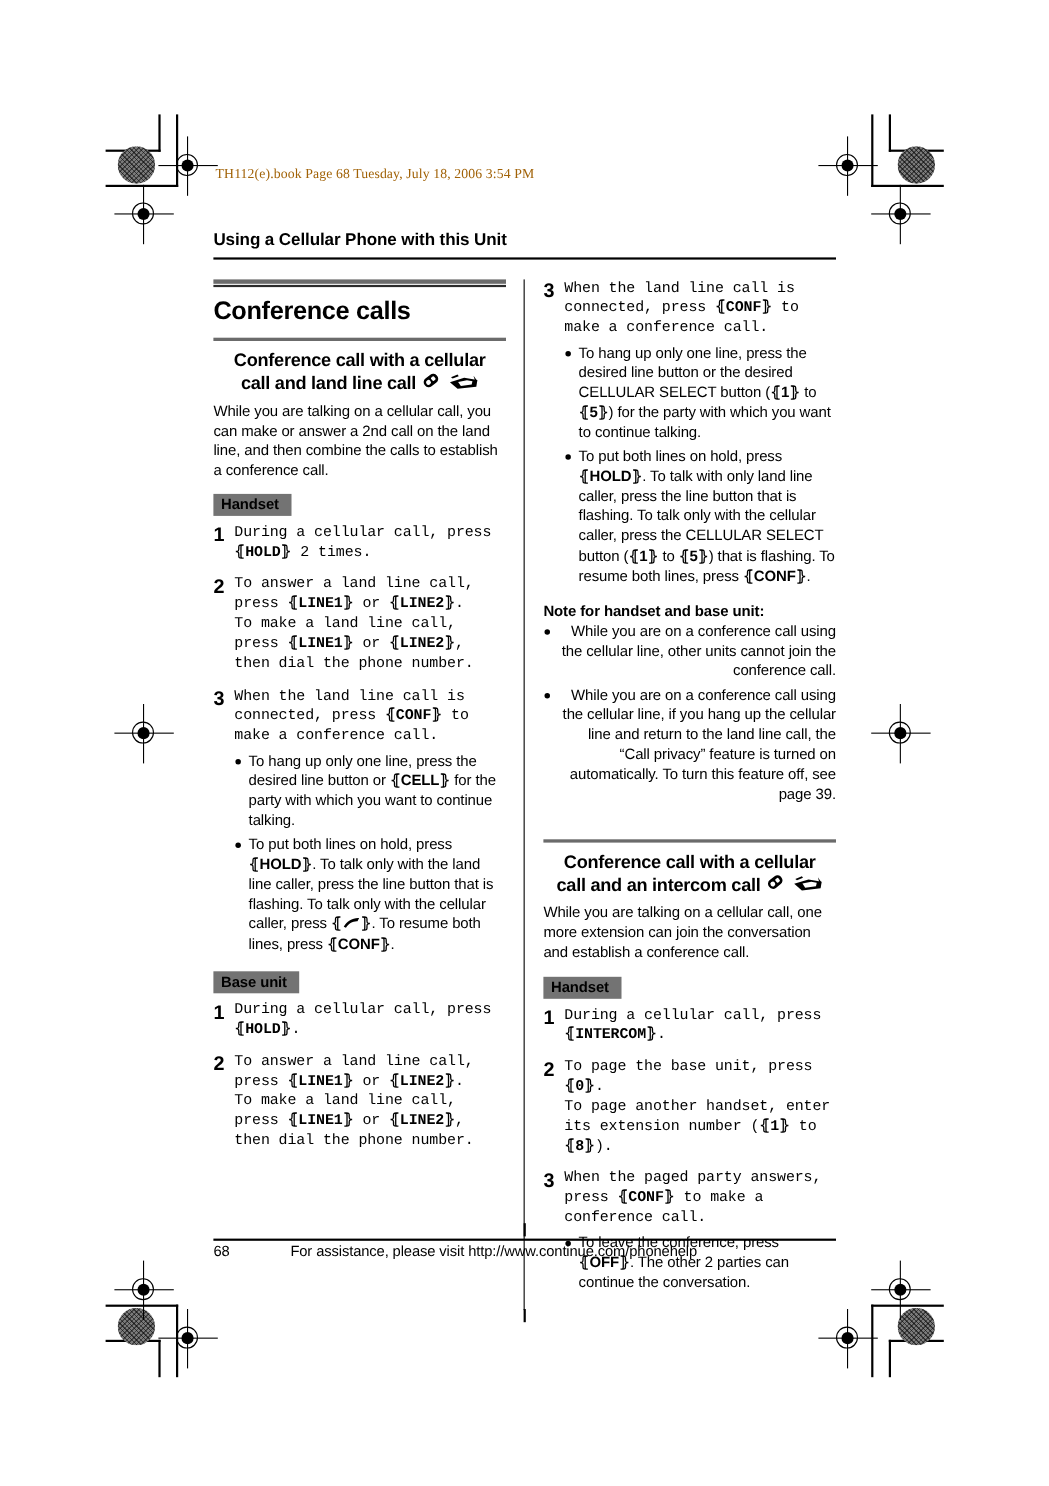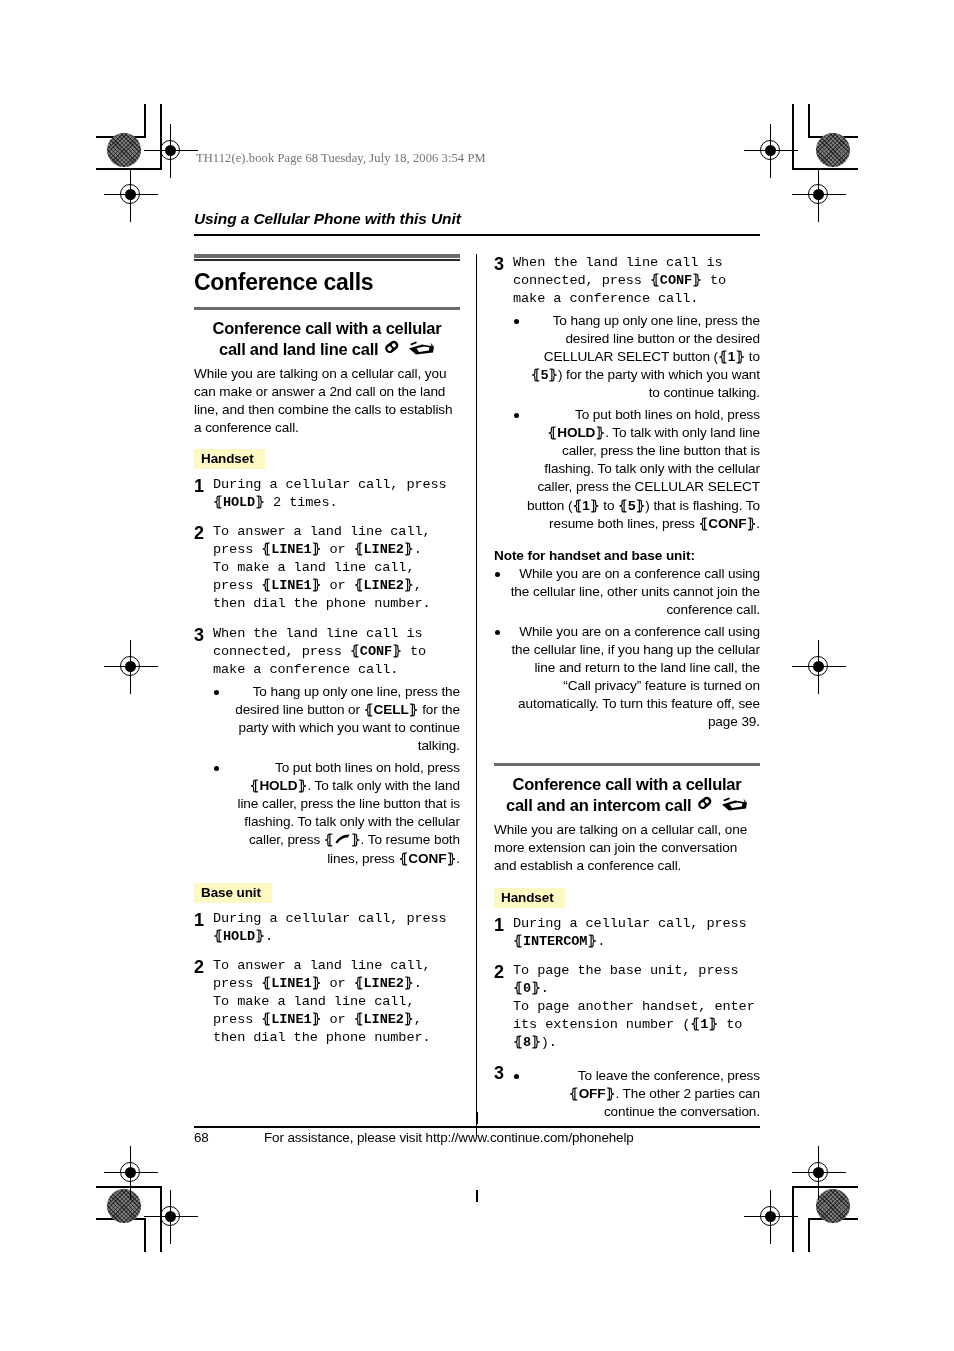--- a/index.html
+++ b/index.html
@@ -45,35 +45,34 @@
       repeating-linear-gradient(45deg, rgba(0,0,0,.55) 0 1px, transparent 1px 3px),
       repeating-linear-gradient(-45deg, rgba(0,0,0,.45) 0 1px, transparent 1px 3px);
   }
 
   
   .slug {
     position: absolute;
     left: 196px; top: 151px;
     font-family: "Liberation Serif", serif;
     font-size: 12.5px;
-    color: #737373;
+    color: #a16207;
     white-space: nowrap;
     letter-spacing: .1px;
   }
 
   
   .page {
     position: absolute;
     left: 194px; top: 210px;
     width: 566px;
   }
   .running-head {
     font-size: 15.5px;
     font-weight: bold;
-    font-style: italic;
     letter-spacing: -0.1px;
     padding-bottom: 6px;
   }
   .rule-head { height: 1.5px; background: #000; width: 100%; }
 
   .columns {
     display: flex;
     margin-top: 18px;
     position: relative;
   }
@@ -110,21 +109,21 @@
   }
   .intro {
     font-size: 13.6px;
     line-height: 1.33;
     letter-spacing: -0.1px;
     margin: 0 0 12px 0;
   }
 
   .tagbox {
     display: inline-block;
-    background: #fef9c3;
+    background: #737373;
     font-size: 13.5px;
     font-weight: bold;
     padding: 2px 11px 3px 7px;
     margin-bottom: 7px;
     letter-spacing: -0.1px;
     text-align: center;
   }
 
   
   .step {
@@ -139,21 +138,21 @@
     line-height: 1.12;
   }
   .step-body {
     flex: 1;
     font-size: 13.6px;
     line-height: 1.33;
     letter-spacing: -0.1px;
   }
   .step-body p { margin: 0; font-family: Liberation Mono, monospace; }
 
-  .bullets { margin: 4px 0 0 0; padding: 0; list-style: none; text-align: right; }
+  .bullets { margin: 4px 0 0 0; padding: 0; list-style: none; }
   .bullets li {
     position: relative;
     padding-left: 13px;
     margin-bottom: 4px;
     font-size: 13.6px;
     line-height: 1.33;
     letter-spacing: -0.1px;
   }
   .bullets li::before {
     content: "";
@@ -433,20 +432,21 @@
           </div>
           <div class="step">
             <div class="step-num">2</div>
             <div class="step-body">
               <p>To page the base unit, press <span class="key">⦃0⦄</span>.<br>To page another handset, enter its extension number (<span class="key">⦃1⦄</span> to <span class="key">⦃8⦄</span>).</p>
             </div>
           </div>
           <div class="step">
             <div class="step-num">3</div>
             <div class="step-body">
+              <p>When the paged party answers, press <span class="key">⦃CONF⦄</span> to make a conference call.</p>
               <ul class="bullets">
                 <li>To leave the conference, press <span class="key">⦃OFF⦄</span>. The other 2 parties can continue the conversation.</li>
               </ul>
             </div>
           </div>
         </div>
     </div>
 
   </div>
 </div>

